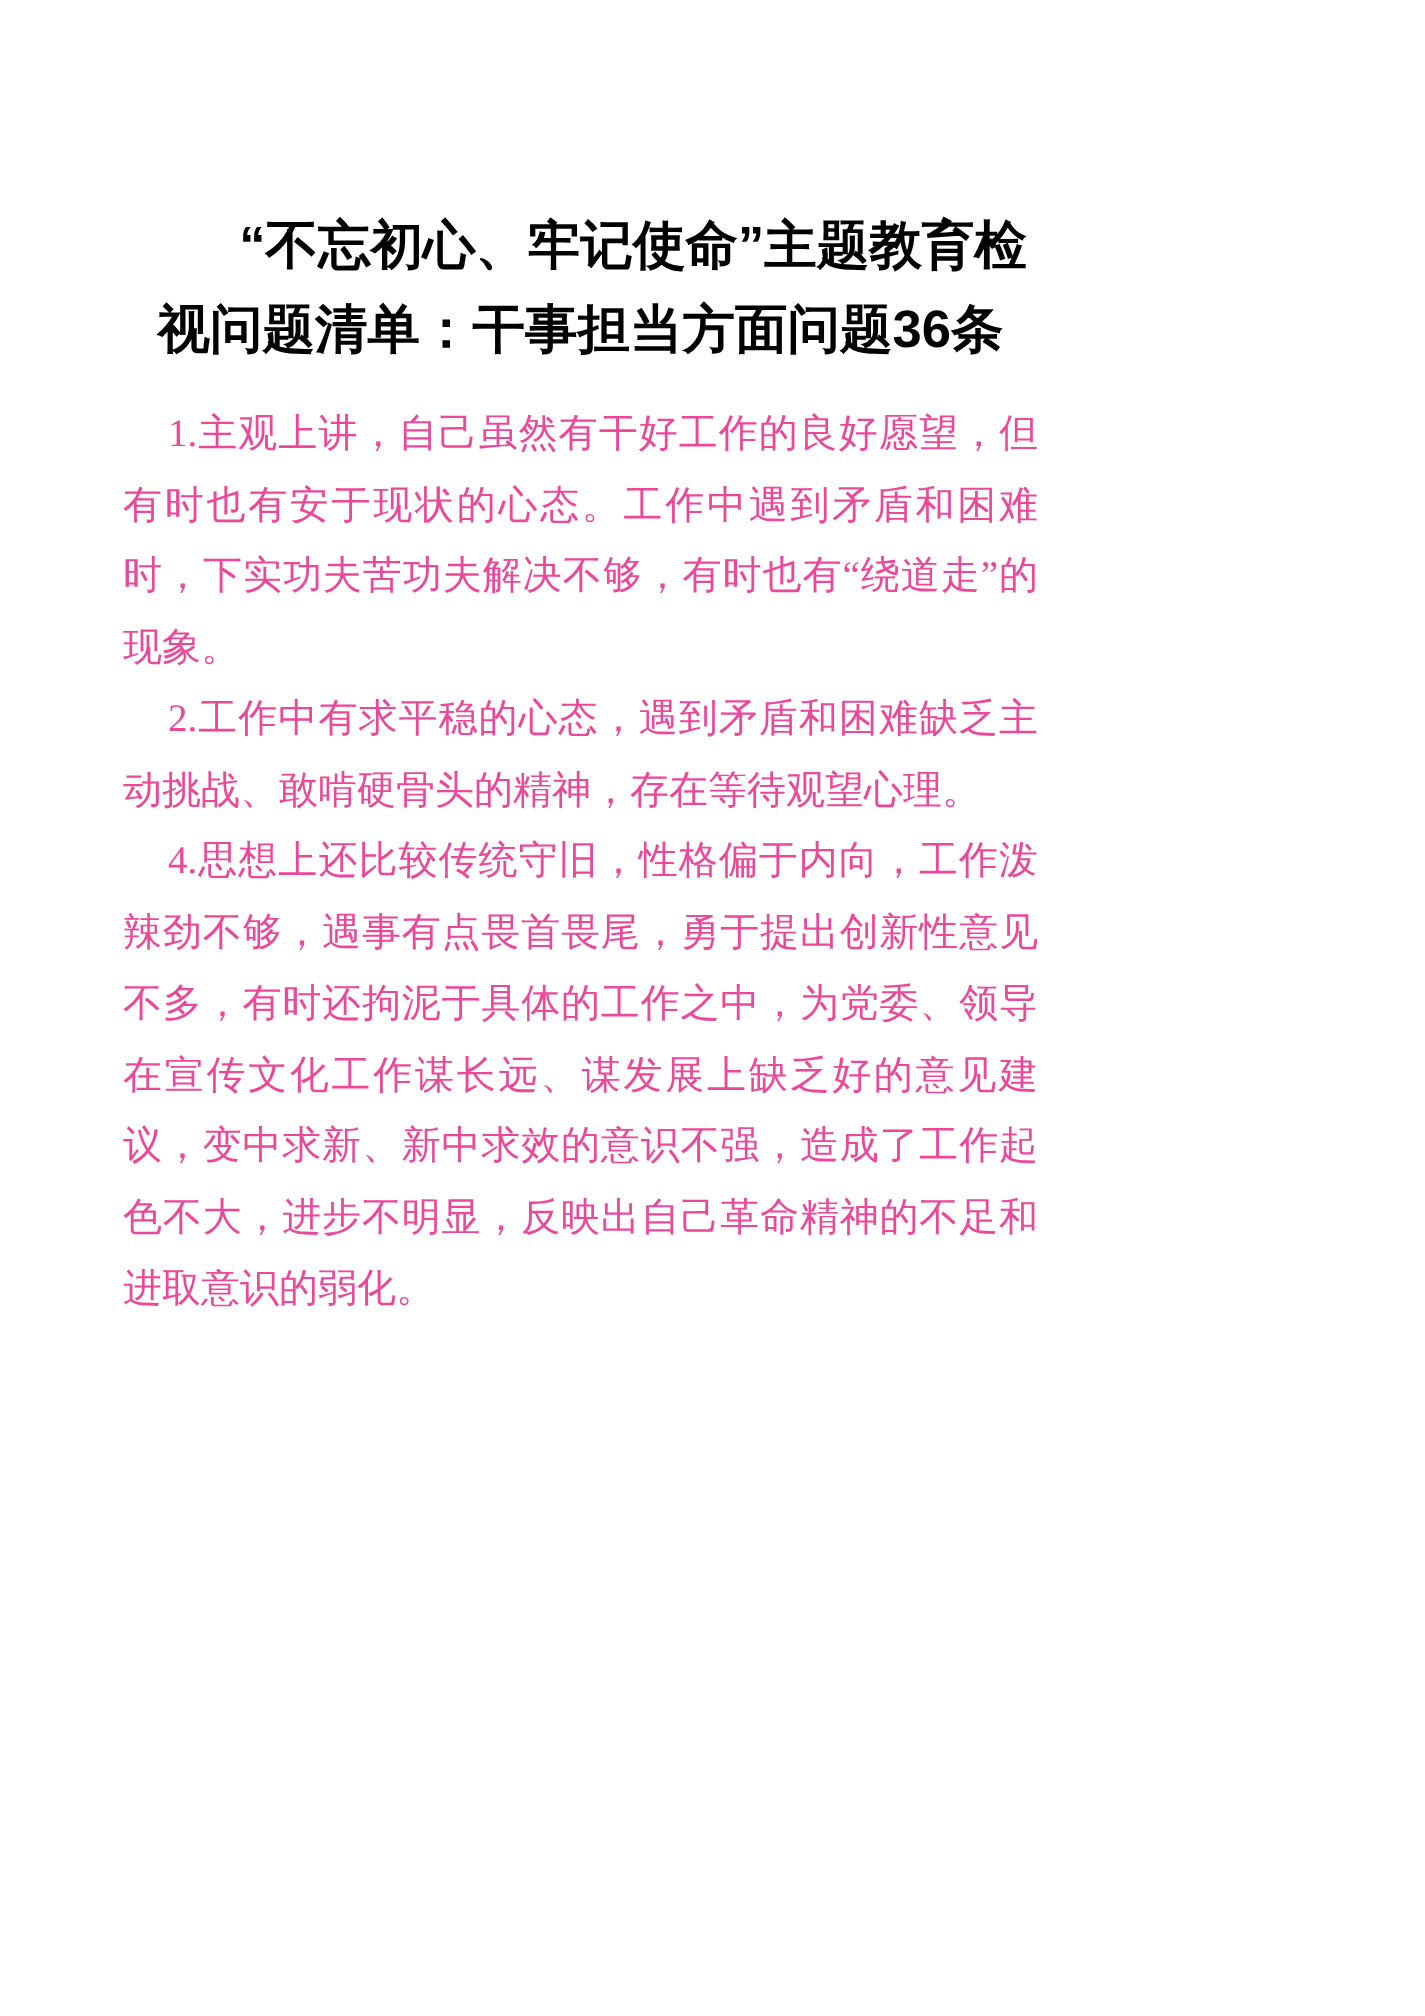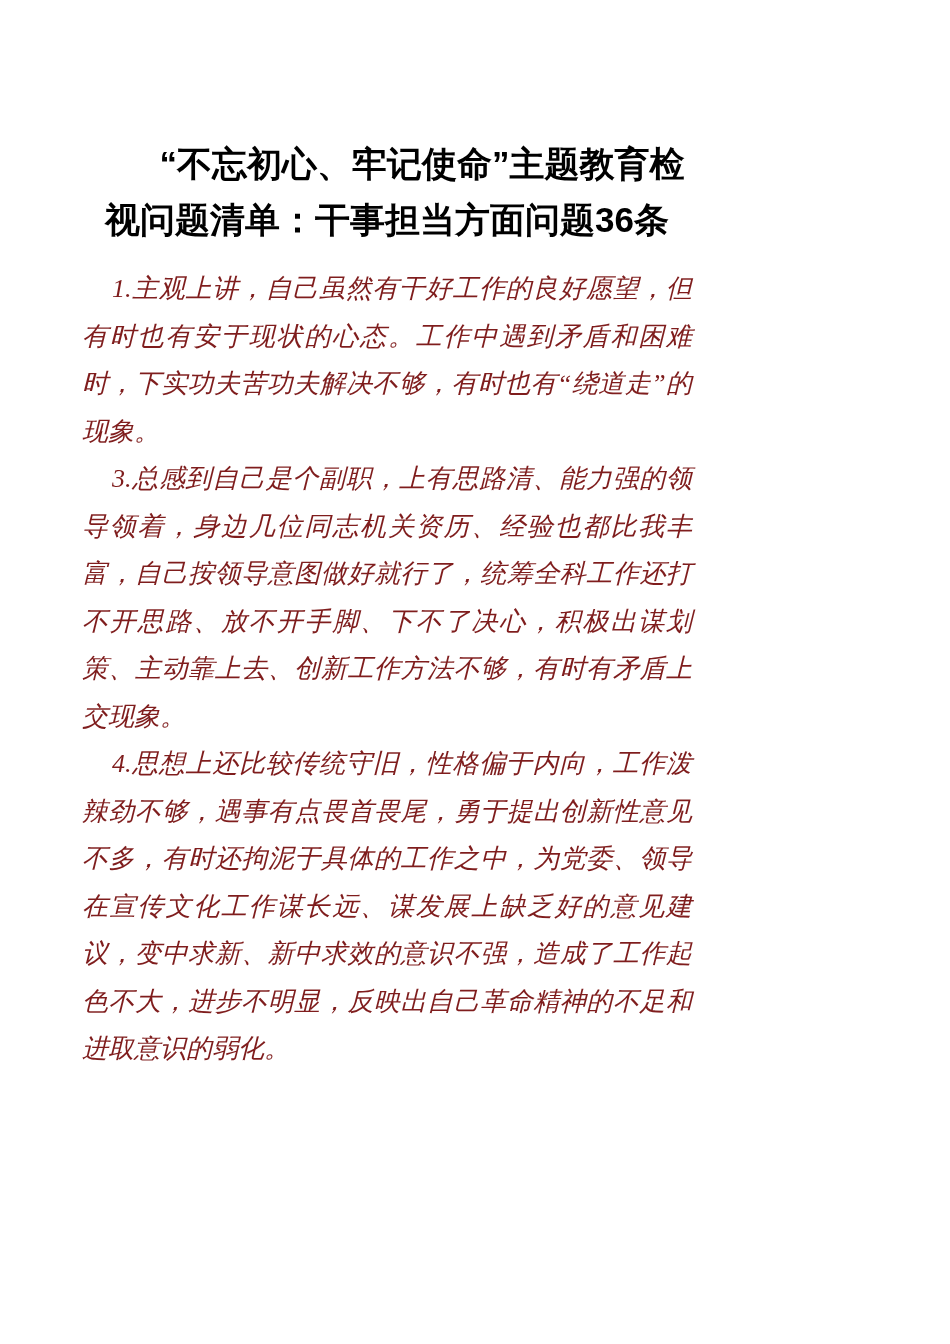--- a/index.html
+++ b/index.html
@@ -29,31 +29,30 @@
     color: #000000;
     text-align: center;
     text-indent: 70px;
     letter-spacing: 0;
   }
   .doc-body p {
     margin: 0;
     font-family: "Liberation Serif", "DejaVu Serif", serif;
     font-size: 26px;
     line-height: 47.5px;
-    color: #7f1d1d;
+    color: #ec4899;
     text-align: justify;
     text-justify: inter-ideograph;
     text-indent: 30px;
     word-break: break-all;
-    font-style: italic;
   }
 </style>
 </head>
 <body>
 
 <div class="page">
   <h1 class="doc-title">“不忘初心、牢记使命”主题教育检视问题清单：干事担当方面问题36条</h1>
   <div class="doc-body">
     <p>1.主观上讲，自己虽然有干好工作的良好愿望，但有时也有安于现状的心态。工作中遇到矛盾和困难时，下实功夫苦功夫解决不够，有时也有“绕道走”的现象。</p>
-    <p>3.总感到自己是个副职，上有思路清、能力强的领导领着，身边几位同志机关资历、经验也都比我丰富，自己按领导意图做好就行了，统筹全科工作还打不开思路、放不开手脚、下不了决心，积极出谋划策、主动靠上去、创新工作方法不够，有时有矛盾上交现象。</p>
+    <p>2.工作中有求平稳的心态，遇到矛盾和困难缺乏主动挑战、敢啃硬骨头的精神，存在等待观望心理。</p>
     <p>4.思想上还比较传统守旧，性格偏于内向，工作泼辣劲不够，遇事有点畏首畏尾，勇于提出创新性意见不多，有时还拘泥于具体的工作之中，为党委、领导在宣传文化工作谋长远、谋发展上缺乏好的意见建议，变中求新、新中求效的意识不强，造成了工作起色不大，进步不明显，反映出自己革命精神的不足和进取意识的弱化。</p>
   </div>
 </div>
 
 </body></html>

